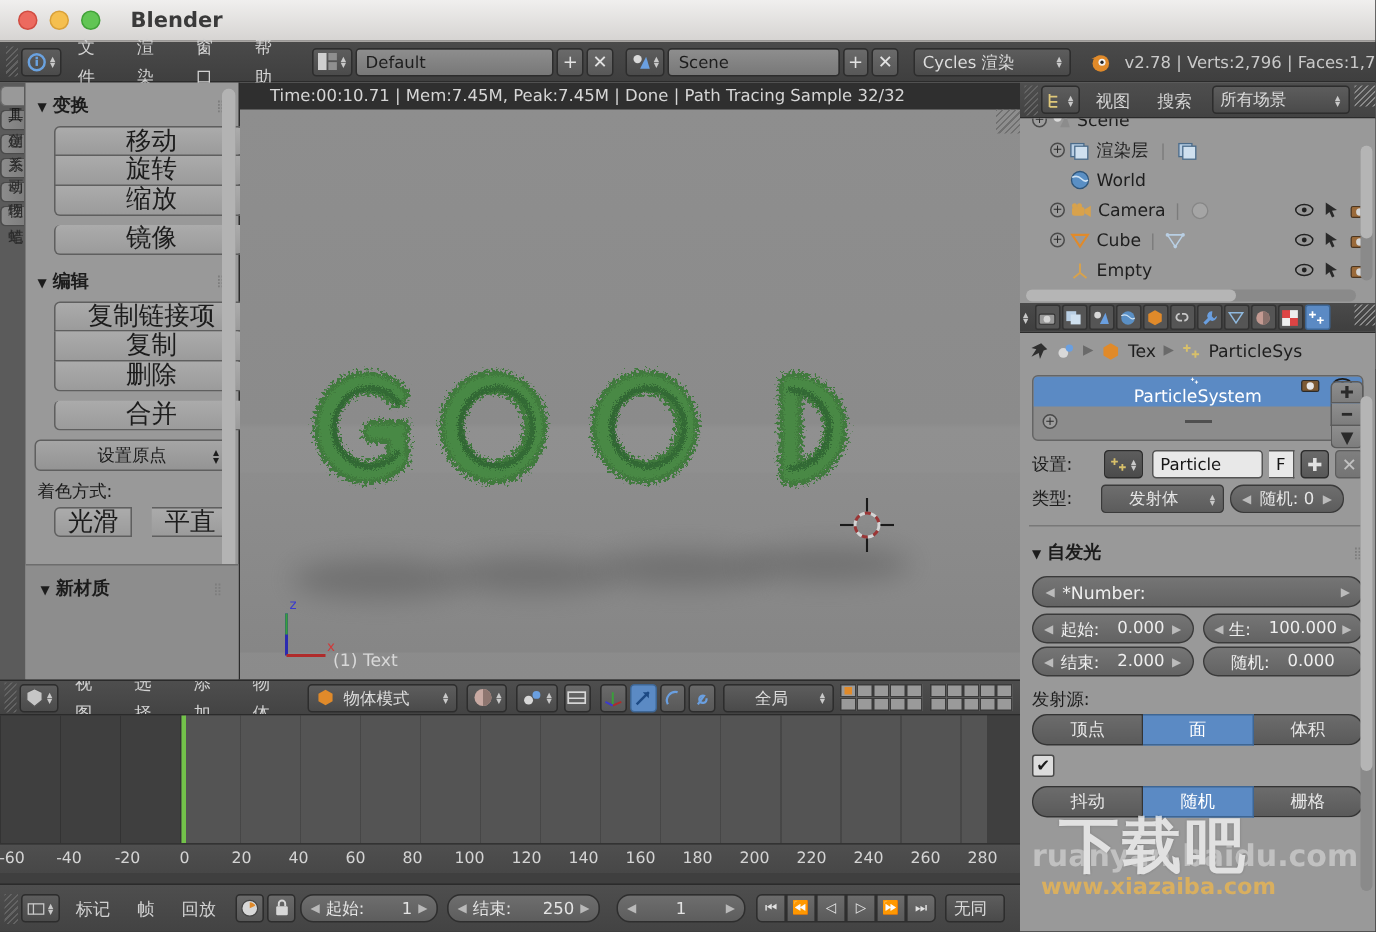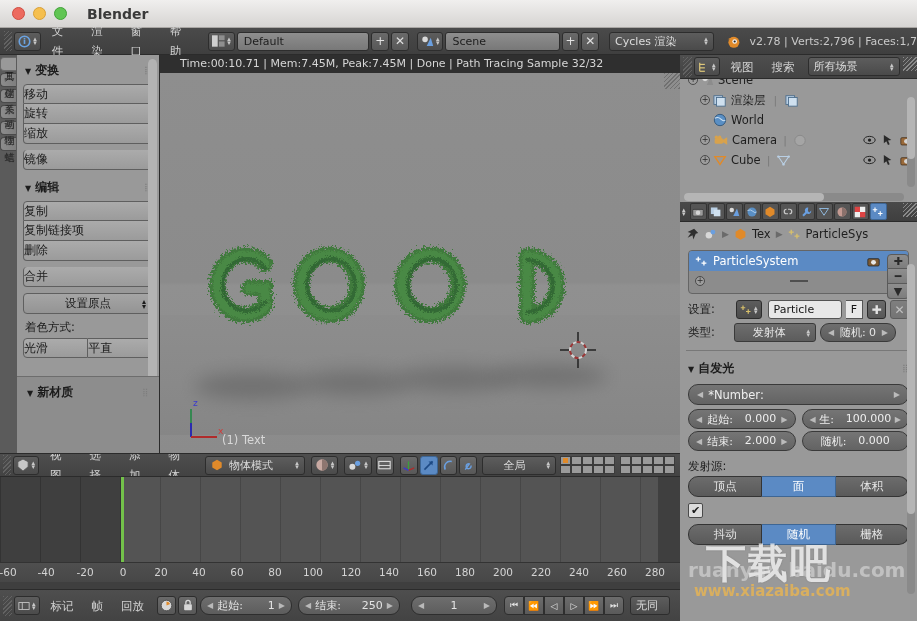--- a/index.html
+++ b/index.html
@@ -83,21 +83,23 @@
   }
   .vtab.active { background:#999999; border-color:#6a6a6a; color:#1d1d1d;}
   .toolarea { position:absolute; left:17px; top:0; right:0; bottom:0; padding:4px 6px 0 6px; }
   .panel-head { display:flex; align-items:center; justify-content:space-between; padding:3px 2px 5px 2px;}
   .panel-head .t { font-size:12px; color:#1c1c1c; font-weight:bold;}
   .tri { font-size:8px; color:#1c1c1c; margin-right:4px;}
   .dots { font-size:8px; color:#7d7d7d; letter-spacing:1px;}
   .tbtn {
     display:block; width:100%; height:20px; line-height:19px;
     background:linear-gradient(#ababab,#9b9b9b);
-    border:1px solid #5f5f5f; color:#1c1c1c; font-size:12px;
+    border:1px solid #5f5f5f; color:#1c1c1c; font-size:17px;
+    text-align:center;
+    margin-left:13px;
   }
   .grp { margin-bottom:6px; }
   .grp .tbtn:first-child{border-radius:4px 4px 0 0;}
   .grp .tbtn:last-child{border-radius:0 0 4px 4px; border-top:none;}
   .grp .tbtn:not(:first-child):not(:last-child){border-top:none;}
   .grp.single .tbtn { border-radius:4px;}
   .ddbtn {
     width:100%; height:21px; border-radius:4px;
     background:linear-gradient(#a5a5a5,#949494);
     border:1px solid #5f5f5f; color:#1c1c1c; font-size:11.5px;
@@ -202,21 +204,21 @@
   }
   .ptab { width:17px;height:17px; background:#555; border:1px solid #333; border-radius:2px;
      display:flex;align-items:center;justify-content:center; font-size:10px;}
   .ptab.active { background:#5b8ac4; border-color:#3e6694;}
   .breadcrumb { height:24px; display:flex; align-items:center; gap:5px; padding:0 6px; background:#999999; color:#1e1e1e; font-size:11.5px;}
   .bc-sep{color:#6a6a6a; font-size:9px;}
   .plist {
     margin:4px 8px; height:44px; background:#8c8c8c; border:1px solid #656565; border-radius:4px;
     position:relative; overflow:hidden;
   }
-  .plist-sel { height:20px; background:#5b8ac4; display:flex; align-items:center; padding:0 6px; color:#fff; font-size:11.5px; position:relative;}
+  .plist-sel { height:20px; background:#5b8ac4; display:flex; align-items:center; padding:0 6px; color:#fff; font-size:11.5px; position:relative;flex-direction:column;}
   .plist-sel .r { position:absolute; right:6px; display:flex; gap:8px;}
   .plist-row2 { height:20px; display:flex; align-items:center; justify-content:center; position:relative;}
   .plist-row2 .eq{ width:18px; height:0; border-top:2px double #4f4f4f;}
   .plist-side { position:absolute; right:8px; top:4px; width:22px; }
   .pside-btn { width:22px; height:15px; background:linear-gradient(#8e8e8e,#7d7d7d);
     border:1px solid #5a5a5a; display:flex;align-items:center;justify-content:center;
     color:#2a2a2a; font-size:11px;}
   .pside-btn:first-child{border-radius:4px 4px 0 0;}
   .pside-btn:last-child{border-radius:0 0 4px 4px; border-top:none;}
   .pside-btn:nth-child(2){border-top:none;}
@@ -375,22 +377,22 @@
       </div>
       <div class="grp single">
         <div class="tbtn">镜像</div>
       </div>
 
       <div class="panel-head" style="margin-top:6px">
         <div><span class="tri">▼</span><span class="t">编辑</span></div>
         <span class="dots">⣿</span>
       </div>
       <div class="grp">
+        <div class="tbtn">复制链接项</div>
         <div class="tbtn">复制</div>
-        <div class="tbtn">复制链接项</div>
         <div class="tbtn">删除</div>
       </div>
       <div class="grp single">
         <div class="tbtn">合并</div>
       </div>
       <div class="ddbtn">
         <span>设置原点</span>
         <span class="sp">
             <b>▴</b>
             <b>▾</b>
@@ -781,20 +783,41 @@
             </svg>
           <svg width="10" height="12" viewBox="0 0 12 14">
               <path d="M1 1 L1 11 L4 8.5 L6 13 L8 12 L6 7.5 L10 7 Z" fill="#2a2a2a"></path>
             </svg>
           <svg width="13" height="11" viewBox="0 0 16 13">
               <rect x="1" y="3" width="14" height="9" rx="1.5" fill="#9a6a3a" stroke="#4a3520"></rect>
               <circle cx="8" cy="7.5" r="3" fill="#d4d4d4"></circle>
             </svg>
         </span>
       </div>
+      <div class="orow" style="padding-left:33px">
+        <svg width="14" height="13" viewBox="0 0 16 15">
+            <line x1="8" y1="2" x2="8" y2="9" stroke="#d8a24c" stroke-width="1.5"></line>
+            <line x1="8" y1="9" x2="3" y2="13" stroke="#d8a24c" stroke-width="1.5"></line>
+            <line x1="8" y1="9" x2="13" y2="13" stroke="#d8a24c" stroke-width="1.5"></line>
+          </svg>
+        <span class="nm">Empty</span>
+        <span class="eyes">
+          <svg width="13" height="10" viewBox="0 0 16 12">
+              <ellipse cx="8" cy="6" rx="7" ry="4.5" fill="none" stroke="#222" stroke-width="1.2"></ellipse>
+              <circle cx="8" cy="6" r="2" fill="#222"></circle>
+            </svg>
+          <svg width="10" height="12" viewBox="0 0 12 14">
+              <path d="M1 1 L1 11 L4 8.5 L6 13 L8 12 L6 7.5 L10 7 Z" fill="#2a2a2a"></path>
+            </svg>
+          <svg width="13" height="11" viewBox="0 0 16 13">
+              <rect x="1" y="3" width="14" height="9" rx="1.5" fill="#9a6a3a" stroke="#4a3520"></rect>
+              <circle cx="8" cy="7.5" r="3" fill="#d4d4d4"></circle>
+            </svg>
+        </span>
+      </div>
       <div class="ovscroll">
           <i></i>
         </div>
       <div class="ohscroll">
           <i></i>
         </div>
     </div>
   </div>
 
   <div class="props">

